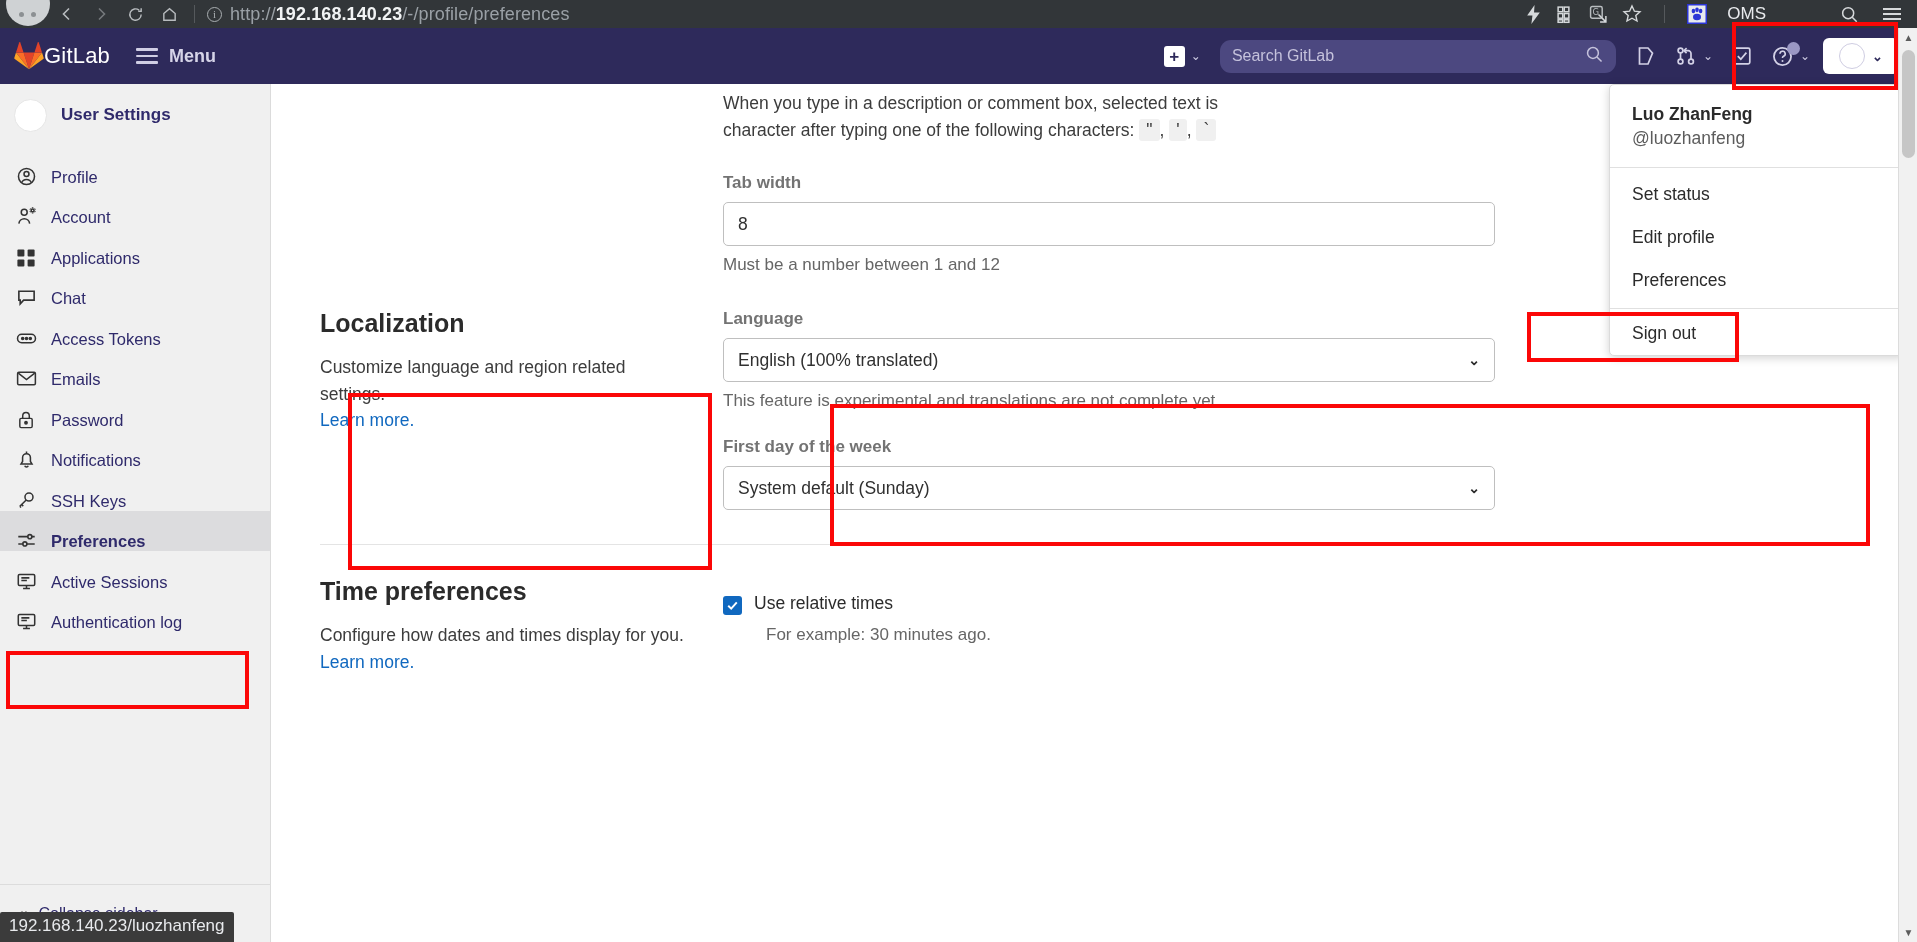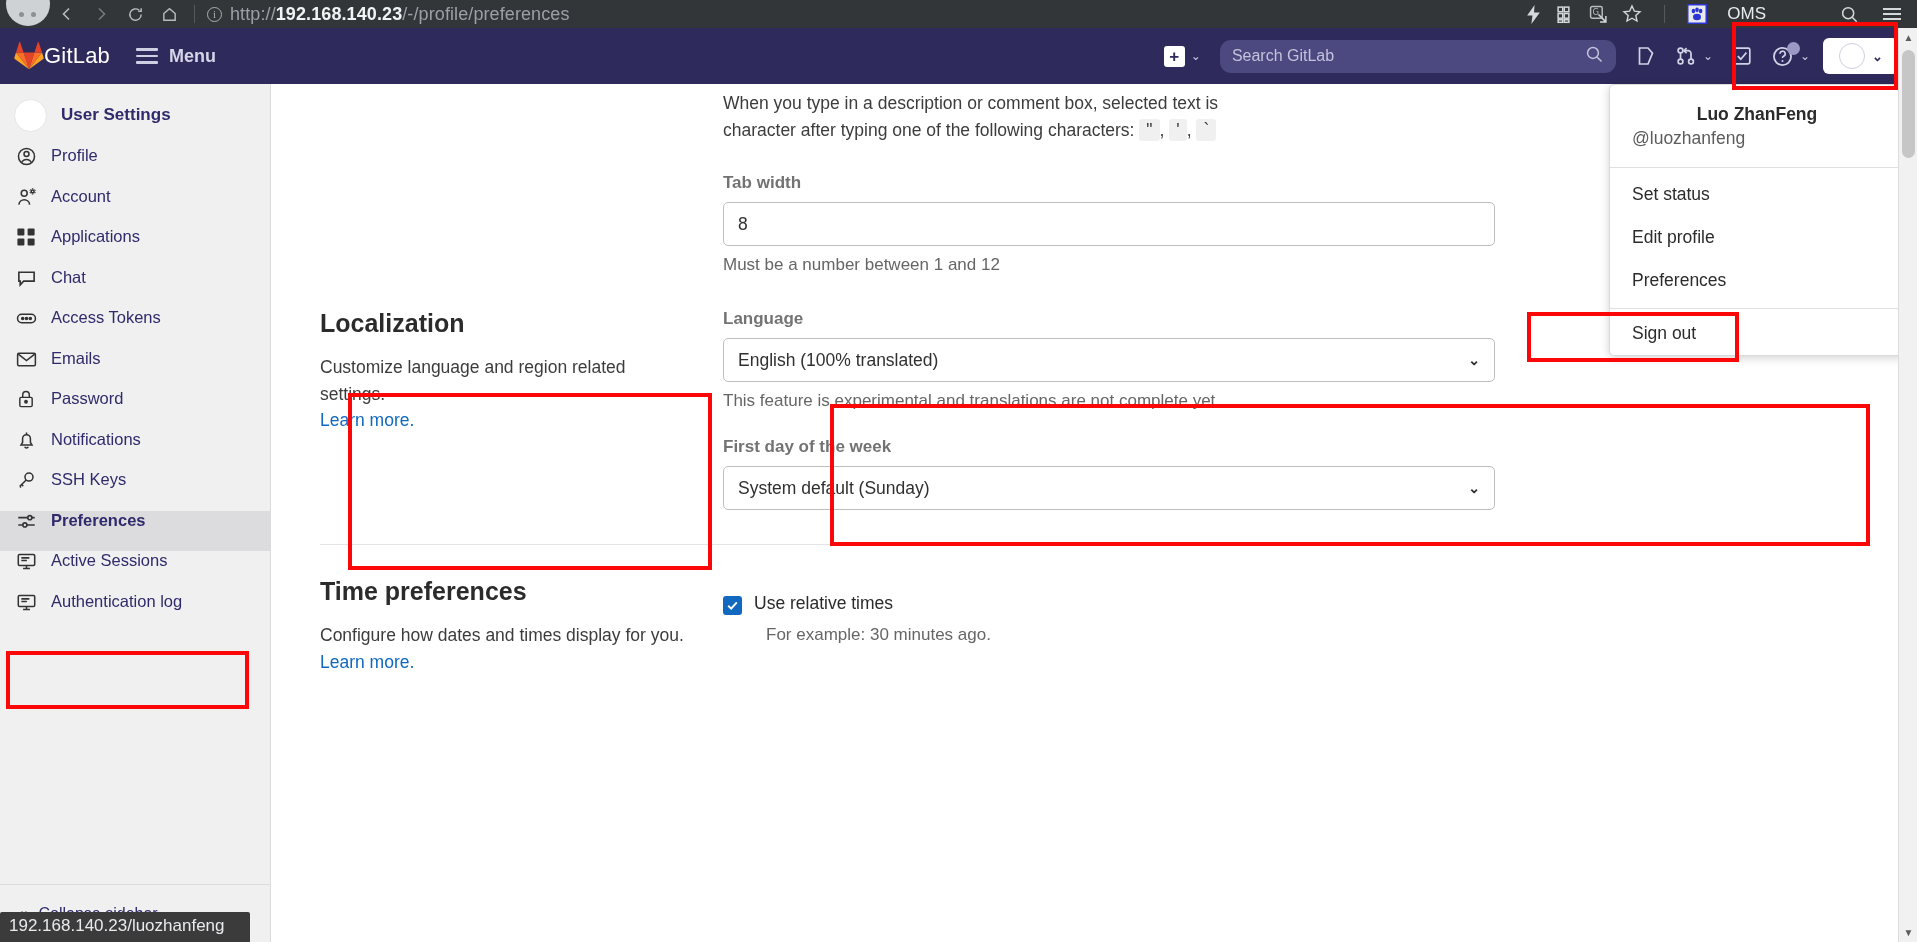--- a/index.html
+++ b/index.html
@@ -115,38 +115,38 @@
     position: absolute; left: 0; top: 84px; width: 271px; height: 858px;
     background: #f0f0f0; border-right: 1px solid #dbdbdb;
   }
   #sidebar-header { display: flex; align-items: center; height: 62px; padding-left: 14px; }
   #sidebar-avatar {
     width: 33px; height: 33px; border-radius: 50%; background: #fff;
     border: 1px solid #e6e6e6;
   }
   #sidebar-title { font-size: 17px; font-weight: bold; color: #2f2a6b; margin-left: 14px; }
   .side-item {
-    display: flex; align-items: flex-start; height: 40.5px; padding-left: 16px;
+    display: flex; align-items: flex-end; height: 40.5px; padding-left: 16px;
     color: #2f2a6b; font-size: 16.5px;
   }
   .side-item .ico {
     width: 26px; display: flex; align-items: center; justify-content: flex-start;
     color: #3a3a3a; flex: 0 0 auto;
   }
   .side-item .lbl { margin-left: 9px; white-space: nowrap; }
   .side-item.active { background: #dcdcde; font-weight: bold; }
   #collapse-row {
     position: absolute; bottom: 0; left: 0; width: 271px; height: 58px;
     border-top: 1px solid #dcdcdc; display: flex; align-items: center;
     padding-left: 18px; color: #2f2a6b; font-size: 16px;
   }
   #collapse-row .chevs { margin-right: 11px; font-size: 17px; color: #3a3a3a; }
   #status-tooltip {
     position: absolute; left: 0; bottom: 0; background: #3b3b3b; color: #e8eaed;
-    font-size: 17px; padding: 4px 25px 6px 9px; border-radius: 2px 2px 0 0;
+    font-size: 17px; padding: 4px 9px 6px 9px; border-radius: 2px 2px 0 0;
     white-space: nowrap; z-index: 40;
   }
 
   
   #main {
     position: absolute; left: 272px; top: 84px; width: 1625px; height: 858px;
     background: #fff; overflow: hidden;
   }
   .row { display: flex; padding: 0 48px 0 48px; }
   .col-left { width: 403px; flex: 0 0 auto; padding-right: 30px; }
@@ -175,21 +175,21 @@
   .checkbox svg { display: block; }
   .cb-label { font-size: 17.5px; color: #2b2b2b; margin-left: 12px; }
   .cb-help { font-size: 17px; color: #666; margin-top: 10px; margin-left: 43px; }
 
   
   #user-dropdown {
     position: absolute; right: 12px; top: 84px; width: 296px;
     background: #fff; border: 1px solid #dbdbdb; border-radius: 5px;
     box-shadow: 0 2px 10px rgba(0,0,0,.18); z-index: 30; overflow: hidden;
   }
-  #dd-name { font-size: 17.5px; font-weight: bold; color: #2b2b2b; padding: 19px 22px 0 22px; text-align: center; }
+  #dd-name { font-size: 17.5px; font-weight: bold; color: #2b2b2b; padding: 19px 22px 0 22px; }
   #dd-handle { font-size: 17.5px; color: #5c5c5c; padding: 3px 22px 18px 22px; }
   .dd-sep { height: 1px; background: #e0e0e0; }
   .dd-item { font-size: 17.5px; color: #2b2b2b; padding: 11px 22px; }
 
   
   .annot {
     position: absolute; border: 4px solid #fb0707; z-index: 60;
     pointer-events: none; background: transparent;
   }
 

